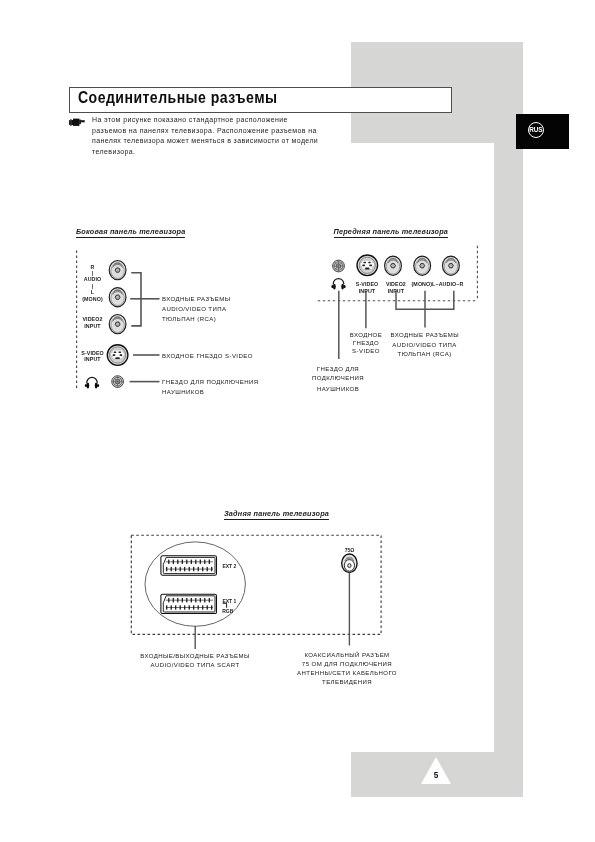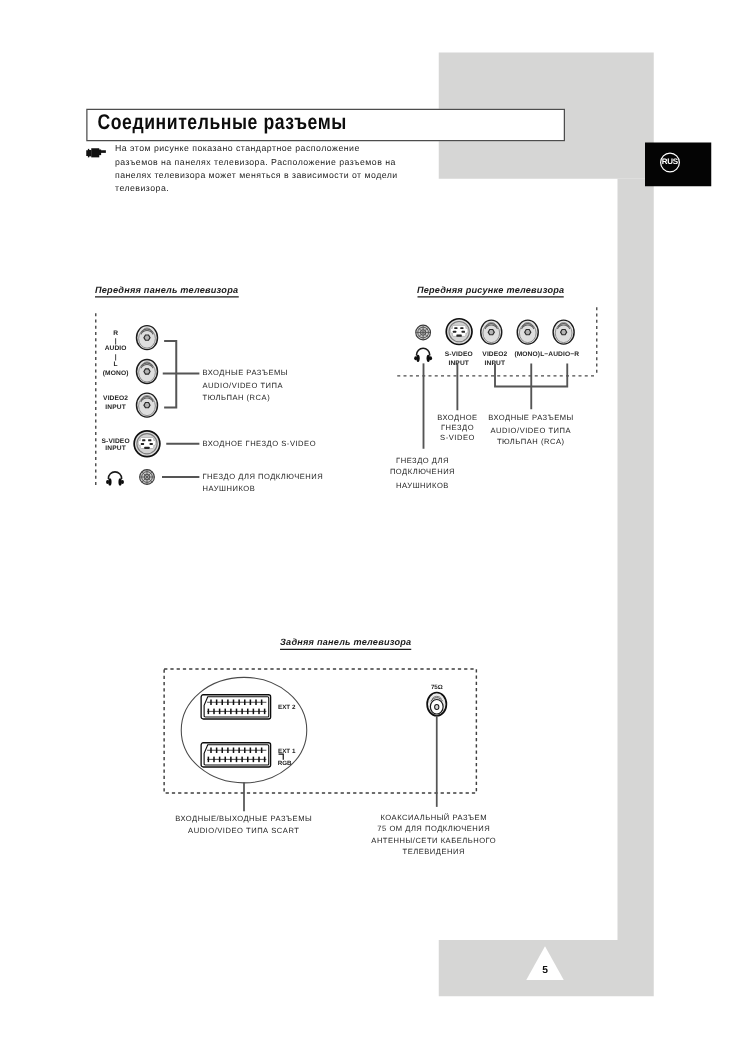--- a/index.html
+++ b/index.html
@@ -119,21 +119,21 @@
     <g id="sym-headphones">
       <path d="M-5.3 1.5 A 5.3 5.3 0 0 1 5.3 1.5" fill="none" stroke="#1a1a1a" stroke-width="1.25" stroke-linecap="round"></path>
       <ellipse cx="-4.1" cy="4.2" rx="1.35" ry="2.9" fill="#0c0c0c"></ellipse>
       <ellipse cx="4.1" cy="4.2" rx="1.35" ry="2.9" fill="#0c0c0c"></ellipse>
       <ellipse cx="-6.0" cy="4.2" rx="1.15" ry="1.6" fill="#0c0c0c"></ellipse>
       <ellipse cx="6.0" cy="4.2" rx="1.15" ry="1.6" fill="#0c0c0c"></ellipse>
     </g>
   </defs>
 </svg>
 
-<div class="abs sec-cap" id="cap-side">Передняя панель телевизора</div>
+<div class="abs sec-cap" id="cap-side">Боковая панель телевизора</div>
 
 <svg class="abs" id="svg-side" width="250" height="160" viewBox="0 0 250 160" style="left:66px;top:243px;">
 
   <line x1="10.6" y1="7.5" x2="10.6" y2="146" stroke="#4b4b4b" stroke-width="1.15" stroke-dasharray="2.4 2.6"></line>
 
   <path d="M65.3 29.7 H75 V82.9 H65.3" fill="none" stroke="#555" stroke-width="1.6"></path>
   <line x1="64.2" y1="55.8" x2="93.5" y2="55.8" stroke="#555" stroke-width="1.6"></line>
   <line x1="67" y1="112" x2="93.5" y2="112" stroke="#555" stroke-width="1.6"></line>
   <line x1="63.6" y1="138.6" x2="93.5" y2="138.6" stroke="#555" stroke-width="1.6"></line>
 
@@ -156,21 +156,21 @@
 <div class="abs sp-lbl" style="top:349.6px;">S-VIDEO</div>
 <div class="abs sp-lbl" style="top:356.0px;">INPUT</div>
 
 <div class="abs cap" style="left:162px;top:295.2px;">ВХОДНЫЕ РАЗЪЕМЫ</div>
 <div class="abs cap" style="left:162px;top:305.2px;">AUDIO/VIDEO ТИПА</div>
 <div class="abs cap" style="left:162px;top:315.2px;">ТЮЛЬПАН (RCA)</div>
 <div class="abs cap" style="left:162px;top:351.7px;">ВХОДНОЕ ГНЕЗДО S-VIDEO</div>
 <div class="abs cap" style="left:162px;top:378.3px;">ГНЕЗДО ДЛЯ ПОДКЛЮЧЕНИЯ</div>
 <div class="abs cap" style="left:162px;top:388.3px;">НАУШНИКОВ</div>
 
-<div class="abs sec-cap" id="cap-front">Передняя рисунке телевизора</div>
+<div class="abs sec-cap" id="cap-front">Передняя панель телевизора</div>
 
 <svg class="abs" id="svg-front" width="170" height="130" viewBox="0 0 170 130" style="left:315px;top:243px;">
 
   <line x1="162.4" y1="2.8" x2="162.4" y2="57.7" stroke="#4b4b4b" stroke-width="1.1" stroke-dasharray="2.4 2.6"></line>
   <line x1="2.8" y1="57.7" x2="162.4" y2="57.7" stroke="#4b4b4b" stroke-width="1.1" stroke-dasharray="2.4 2.6"></line>
 
   <line x1="23.8" y1="47.7" x2="23.8" y2="116" stroke="#555" stroke-width="1.5"></line>
   <line x1="50.9" y1="47.7" x2="50.9" y2="85.2" stroke="#555" stroke-width="1.5"></line>
   <path d="M81 47.7 V66.2 H138.8 V47.7" fill="none" stroke="#555" stroke-width="1.5"></path>
   <line x1="110" y1="47.7" x2="110" y2="84.4" stroke="#555" stroke-width="1.5"></line>

